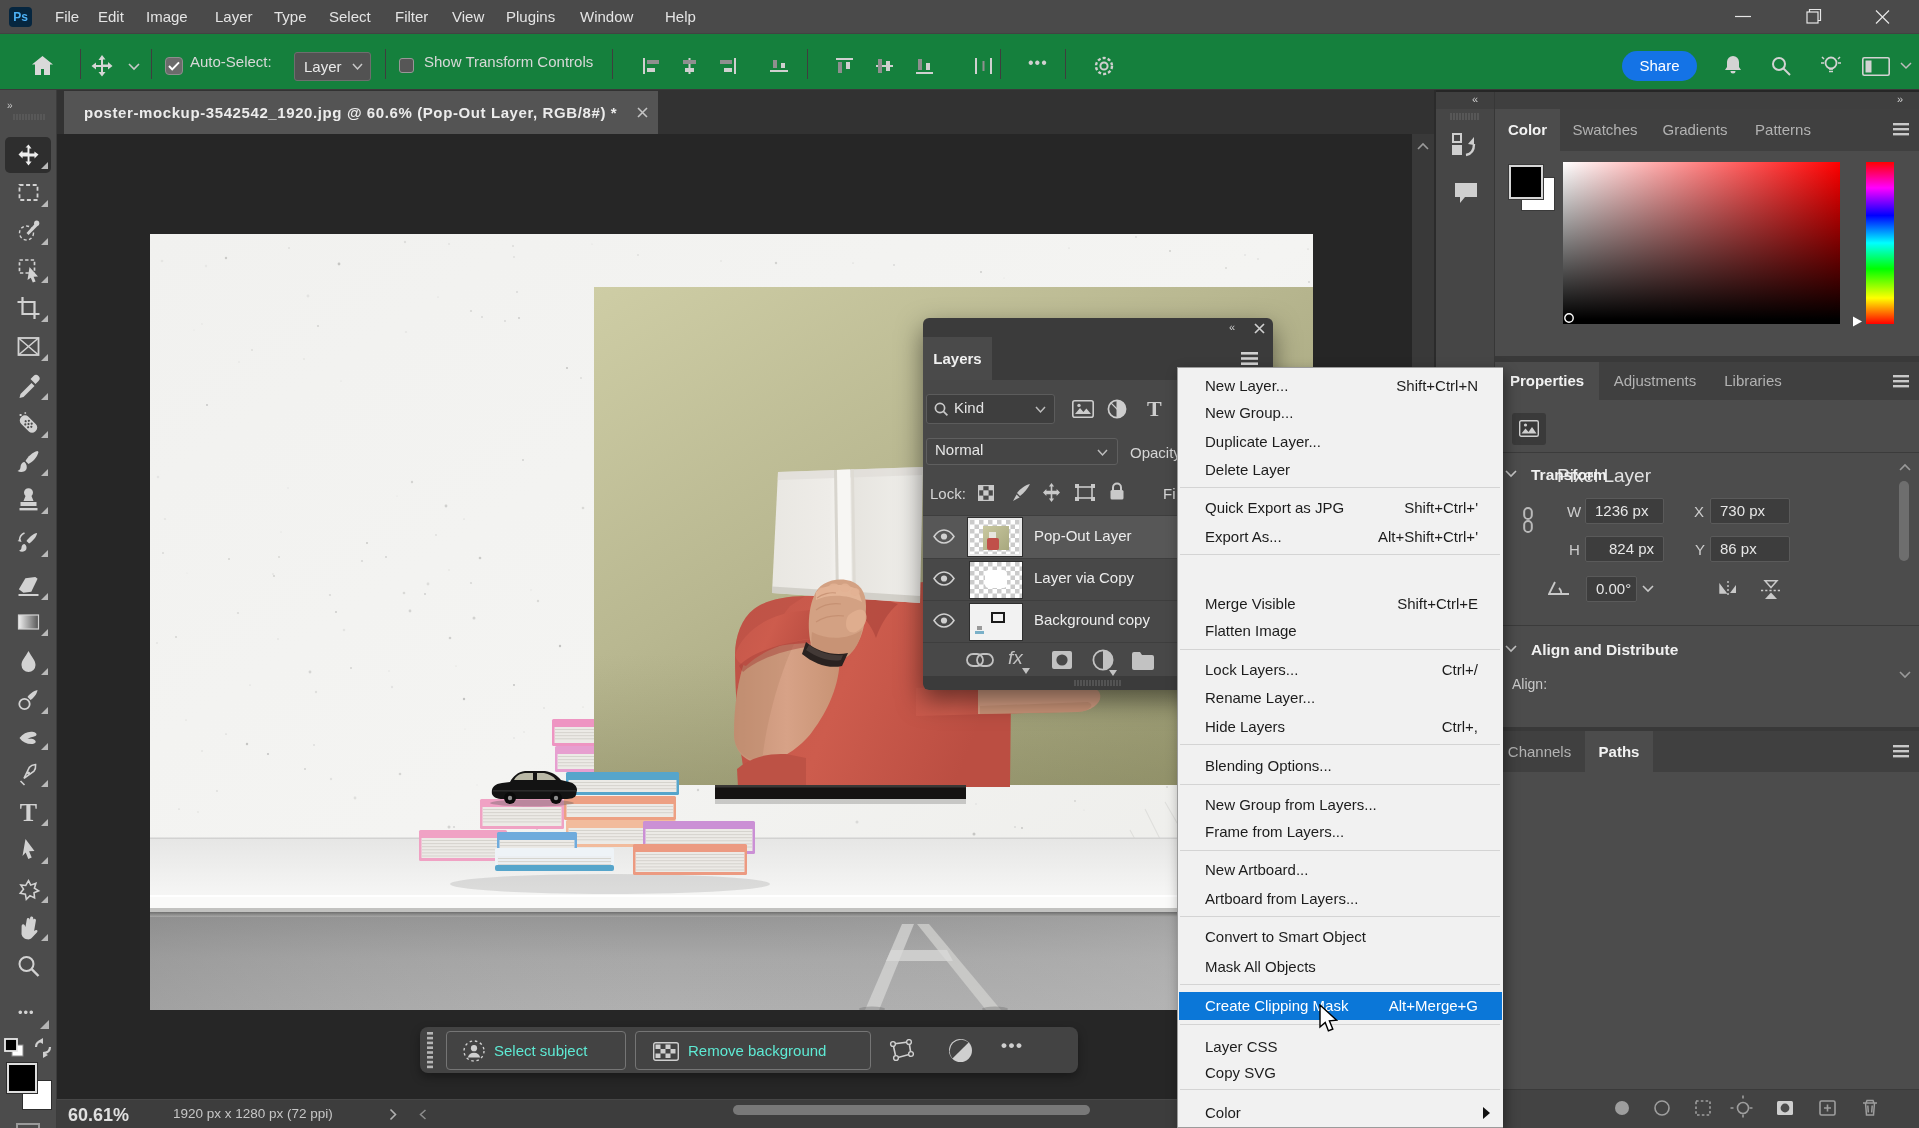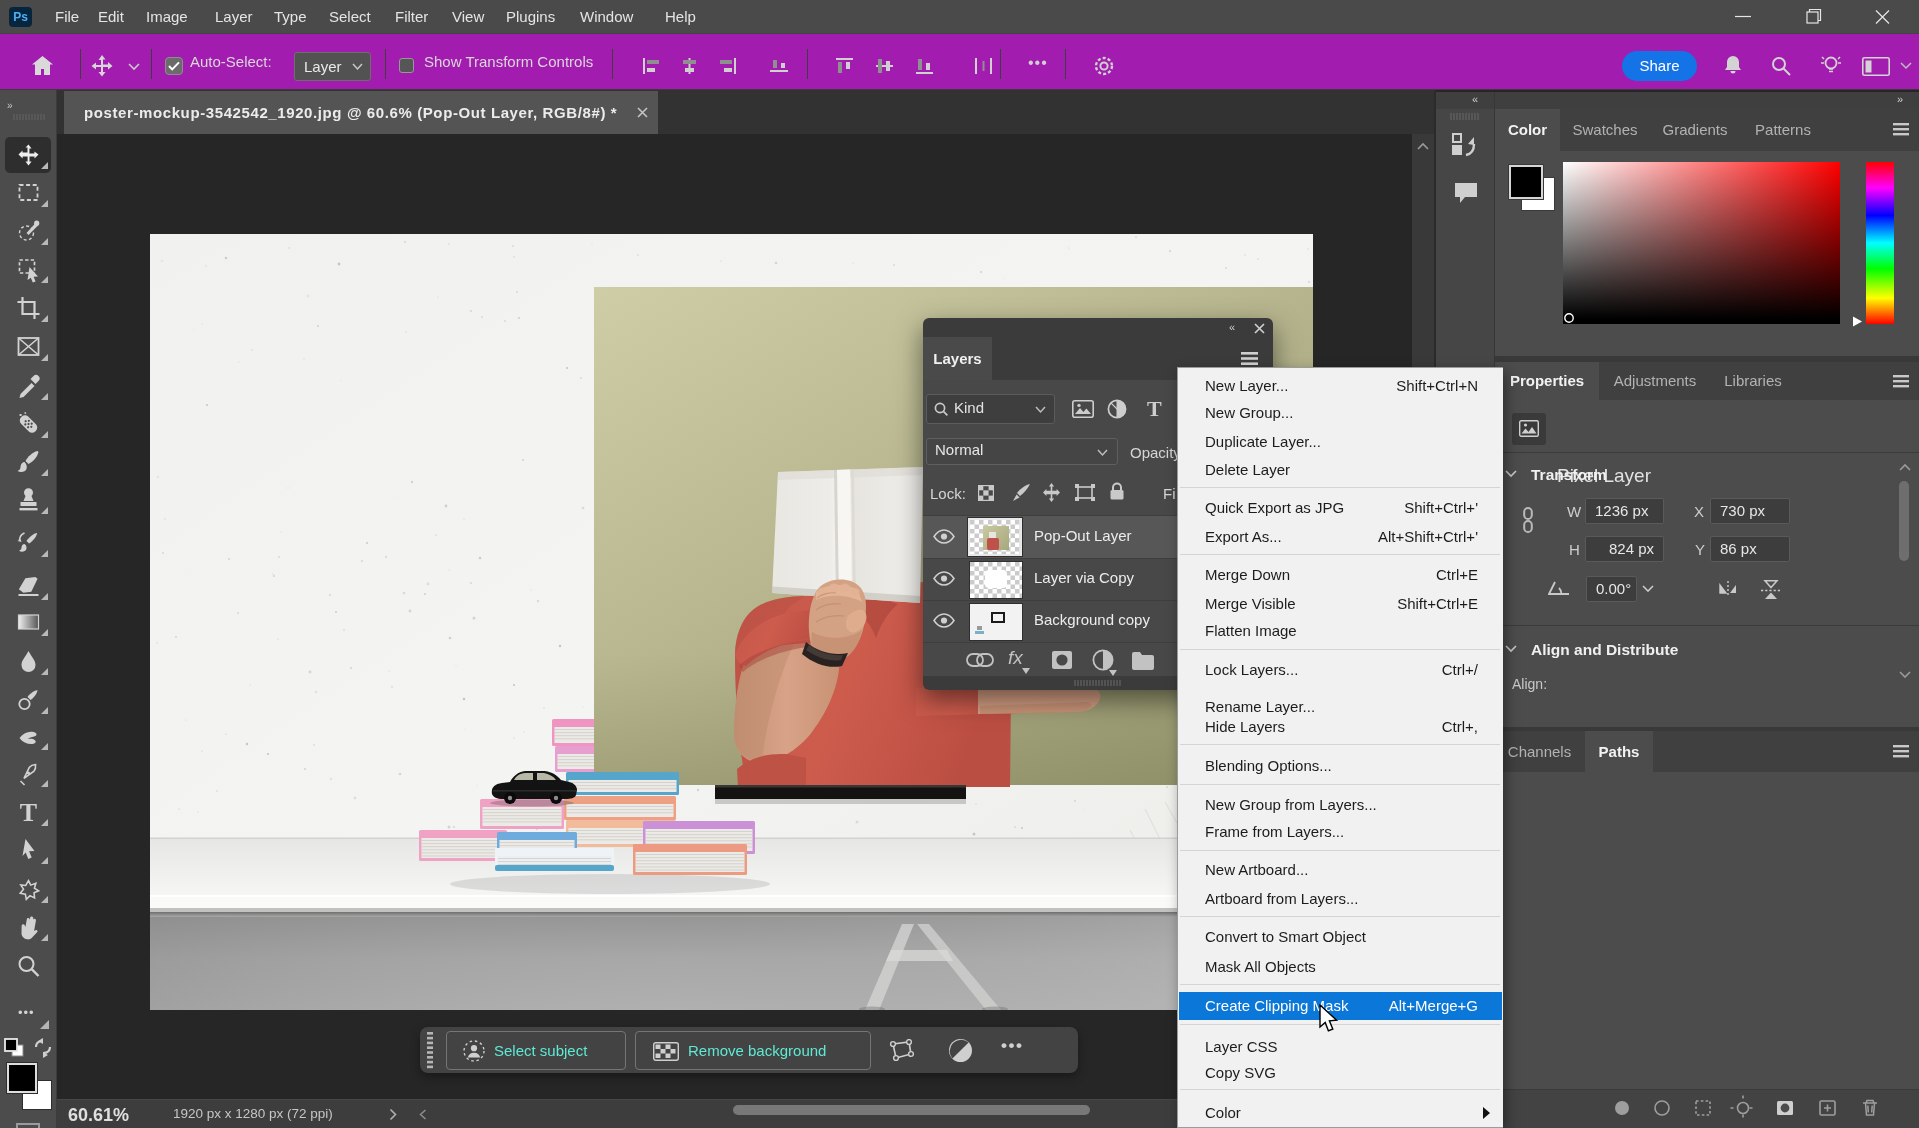--- a/index.html
+++ b/index.html
@@ -11,21 +11,21 @@
   svg { display:block; }
 
   
   #menubar { position:absolute; left:0; top:0; width:1919px; height:33px; background:#4a4a4a; }
   #pslogo { position:absolute; left:9px; top:7px; width:23px; height:20px; background:#06263f;
     border-radius:4px; color:#4cb0f5; font-size:12px; font-weight:bold; text-align:center; line-height:20px;}
   .menu { position:absolute; top:0; height:33px; line-height:33px; color:#e4e4e4; font-size:15px; }
   .winbtn { position:absolute; top:0; width:45px; height:33px; }
 
   
-  #optionsbar { position:absolute; left:0; top:33px; width:1919px; height:57px; background:#a21caf;
+  #optionsbar { position:absolute; left:0; top:33px; width:1919px; height:57px; background:#15803d;
     border-top:1px solid #424242; border-bottom:1px solid #3a3a3a; }
   .osep { position:absolute; top:15px; width:1px; height:30px; background:#3e3e3e; }
   .otext { position:absolute; color:#d8d8d8; font-size:15px; top:0; line-height:56px; }
 
   
   #toolbar { position:absolute; left:0; top:90px; width:57px; height:1038px; background:#4c4c4c;
     border-right:1px solid #3c3c3c; }
 
   
   #tabbar { position:absolute; left:57px; top:90px; width:1379px; height:44px; background:#323232; }
@@ -1168,37 +1168,33 @@
     <div class="msep" style="top:119px;"></div>
     <div class="mi" style="top:126.0px;">
         <span class="lab">Quick Export as JPG</span>
         <span class="sc">Shift+Ctrl+'</span>
       </div>
     <div class="mi" style="top:154.6px;">
         <span class="lab">Export As...</span>
         <span class="sc">Alt+Shift+Ctrl+'</span>
       </div>
     <div class="msep" style="top:186px;"></div>
-    <div class="mi" style="top:193.4px;">
-        <span class="lab">Merge Down</span>
-        <span class="sc">Ctrl+E</span>
-      </div>
     <div class="mi" style="top:221.9px;">
         <span class="lab">Merge Visible</span>
         <span class="sc">Shift+Ctrl+E</span>
       </div>
     <div class="mi" style="top:249.2px;">
         <span class="lab">Flatten Image</span>
       </div>
     <div class="msep" style="top:281px;"></div>
     <div class="mi" style="top:288.0px;">
         <span class="lab">Lock Layers...</span>
         <span class="sc">Ctrl+/</span>
       </div>
-    <div class="mi" style="top:325px;padding-left:23px;">
+    <div class="mi" style="top:316px;padding-left:23px;">
         <span class="lab">Rename Layer...</span>
       </div>
     <div class="mi" style="top:345.1px;">
         <span class="lab">Hide Layers</span>
         <span class="sc">Ctrl+,</span>
       </div>
     <div class="msep" style="top:376px;"></div>
     <div class="mi" style="top:383.9px;">
         <span class="lab">Blending Options...</span>
       </div>

